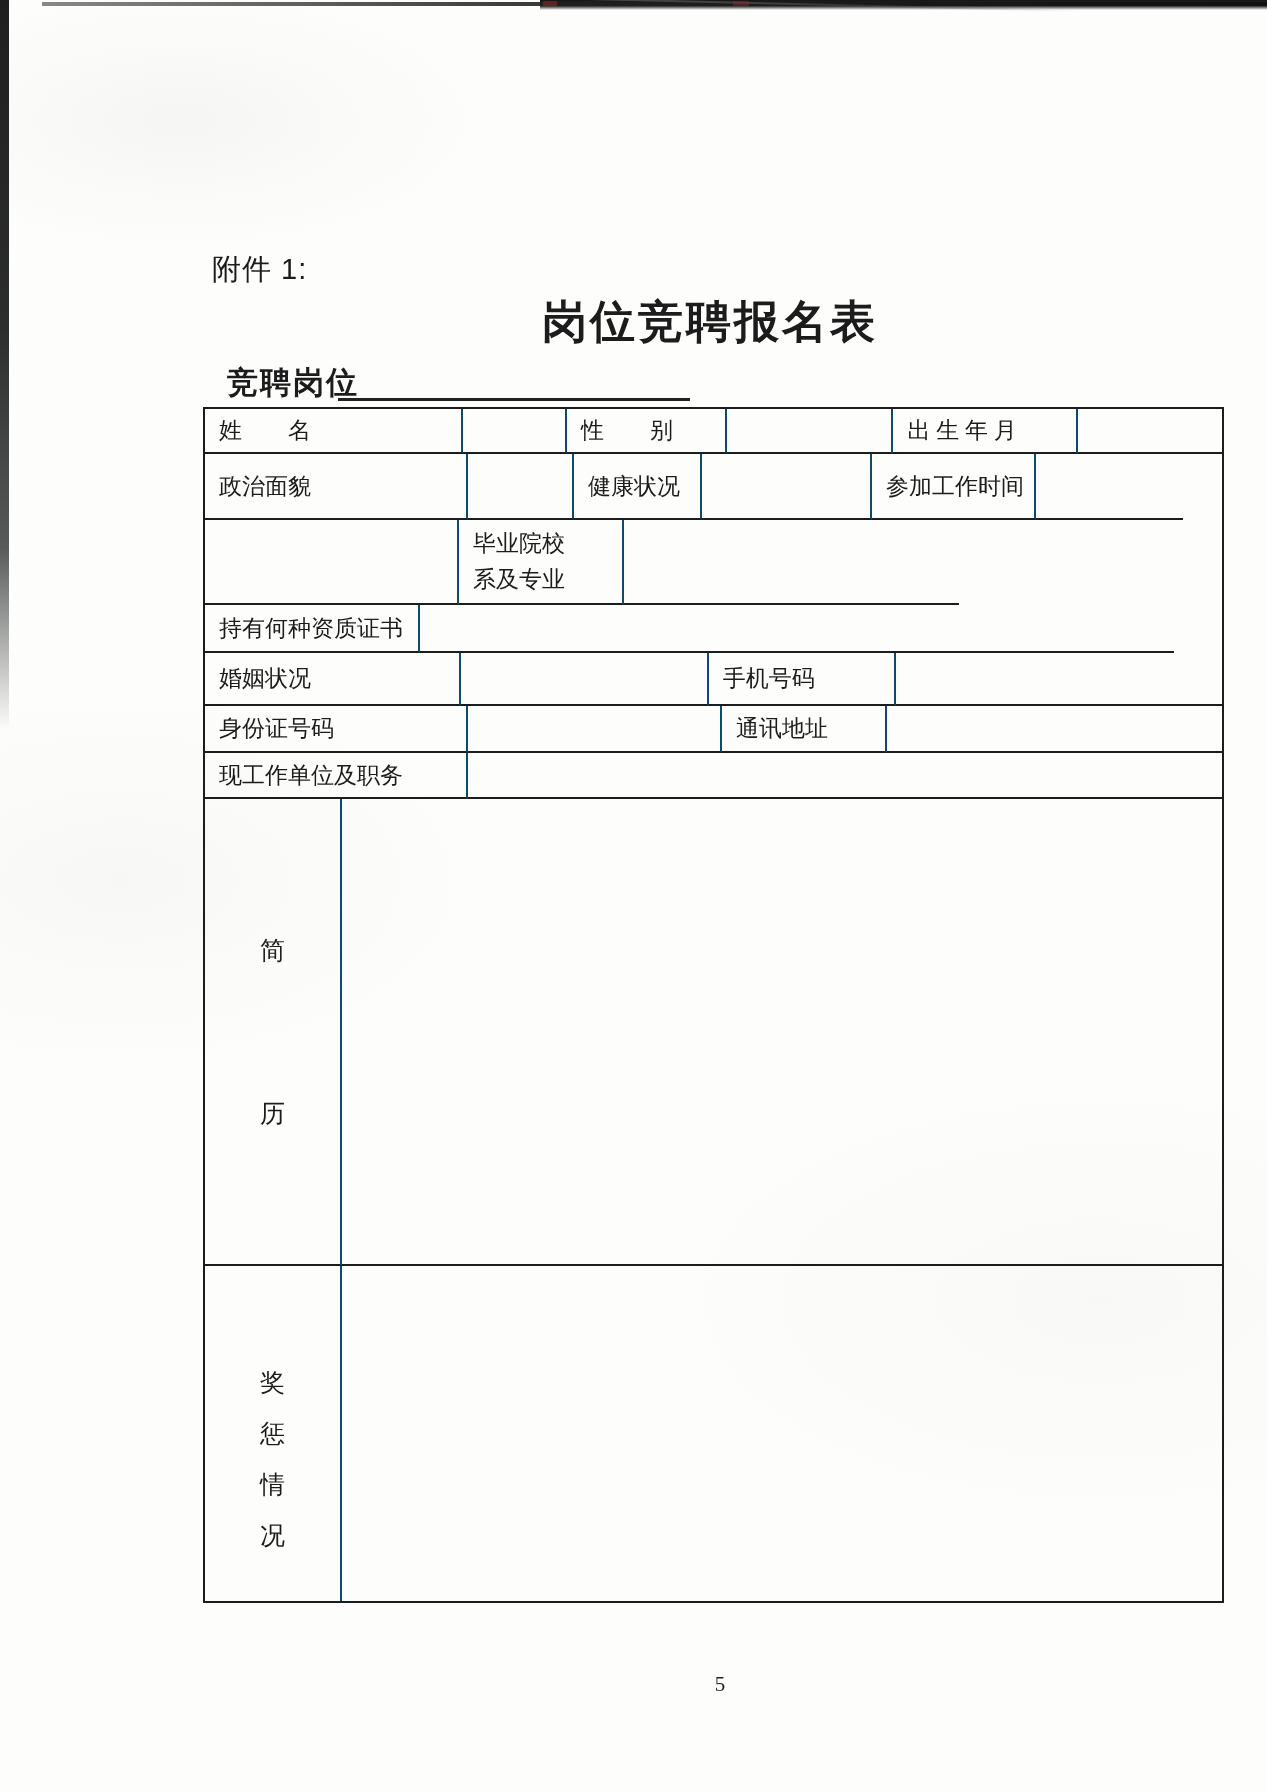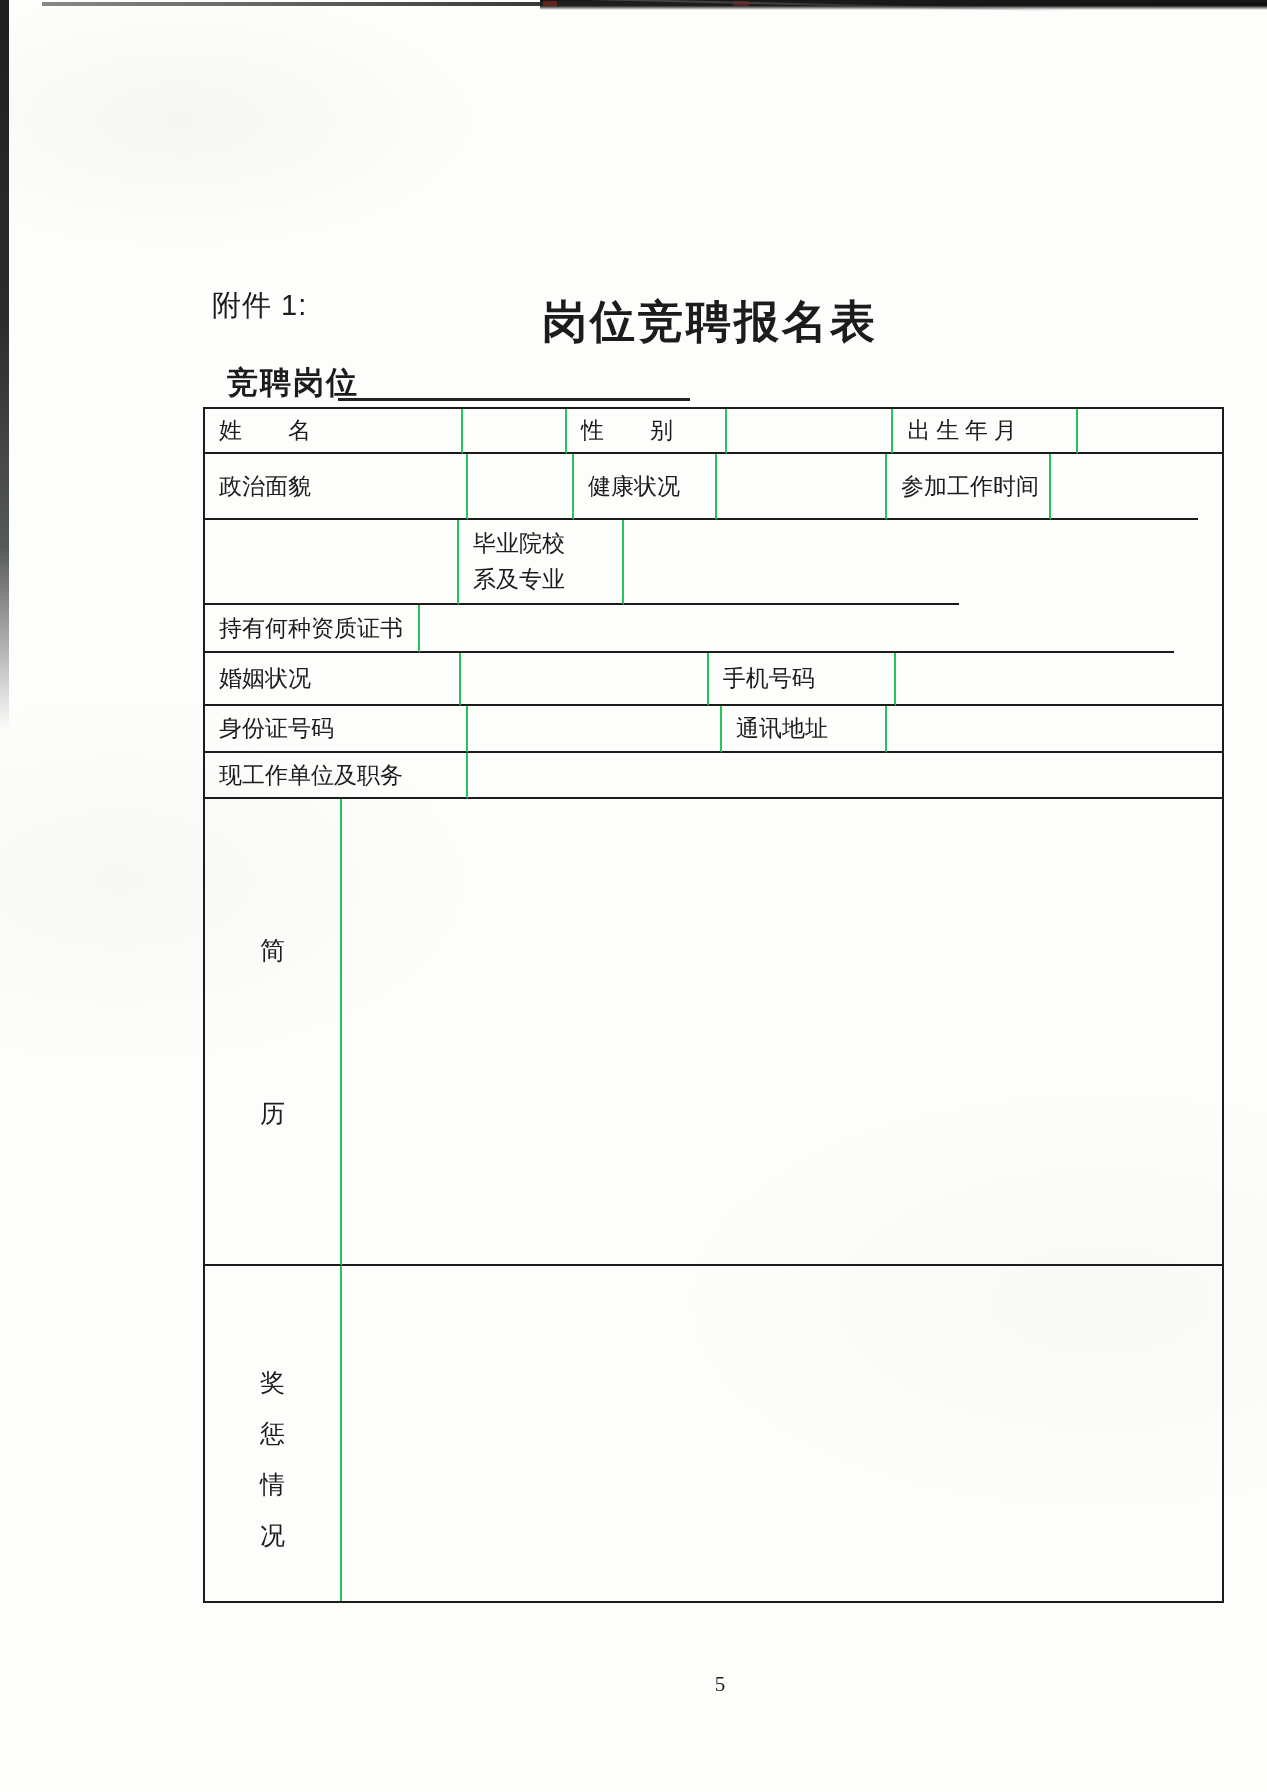--- a/index.html
+++ b/index.html
@@ -42,21 +42,21 @@
   .scan-red-dot-2{position:absolute;top:1px;left:733px;width:16px;height:5px;background:rgba(140,45,40,0.45);}
   .scan-left-band{
     position:absolute;top:0;left:0;width:9px;height:730px;
     background:linear-gradient(to bottom,#1f1f1f 0%, #2c2e2d 45%, #565a58 75%, rgba(120,122,120,0) 100%);
   }
 
   
   .attachment{
     position:absolute;left:212px;top:250px;
     font-family:"Liberation Sans", sans-serif;
-    font-size:29px;font-weight:500;letter-spacing:1px;margin-top:36px;
+    font-size:29px;font-weight:500;letter-spacing:1px;
   }
   .doc-title{
     position:absolute;left:0;top:292px;width:1420px;
     text-align:center;
     font-family:"Liberation Sans", sans-serif;
     font-size:45px;font-weight:bold;letter-spacing:3px;
   }
   .position-line{
     position:absolute;left:227px;top:362px;
     font-family:"Liberation Sans", sans-serif;
@@ -70,21 +70,21 @@
   
   .form-table{
     position:absolute;left:203px;top:407px;width:1021px;
     border:2px solid #1c1c1c;
     box-sizing:border-box;
     background:transparent;
   }
   .frow{display:flex;box-sizing:border-box;}
   .cell{
     box-sizing:border-box;
-    border-right:2px solid #22c55e;
+    border-right:2px solid #0c4a6e;
     border-bottom:2px solid #1c1c1c;
     display:flex;align-items:center;
     font-size:23px;
     padding-left:14px;
     overflow:hidden;
   }
   .cell.last{border-right:none;}
   .frow.lastrow .cell{border-bottom:none;}
   .cell.value{padding-left:0;}
   .cell.twoline{flex-direction:column;align-items:flex-start;justify-content:center;line-height:1.55;}
@@ -128,21 +128,21 @@
       <div class="cell value" style="width:106px"></div>
       <div class="cell" style="width:163px">性　　别</div>
       <div class="cell value" style="width:170px"></div>
       <div class="cell" style="width:188px">出 生 年 月</div>
       <div class="cell value last" style="width:147px"></div>
     </div>
 
     <div class="frow" style="height:66px">
       <div class="cell" style="width:263px">政治面貌</div>
       <div class="cell value" style="width:106px"></div>
-      <div class="cell" style="width:143px">健康状况</div>
+      <div class="cell" style="width:128px">健康状况</div>
       <div class="cell value" style="width:170px"></div>
       <div class="cell" style="width:164px">参加工作时间</div>
       <div class="cell value last" style="width:147px"></div>
     </div>
 
     <div class="frow" style="height:85px">
       <div class="cell value" style="width:254px"></div>
       <div class="cell twoline" style="width:165px">
         <span>毕业院校</span>
         <span>系及专业</span>

